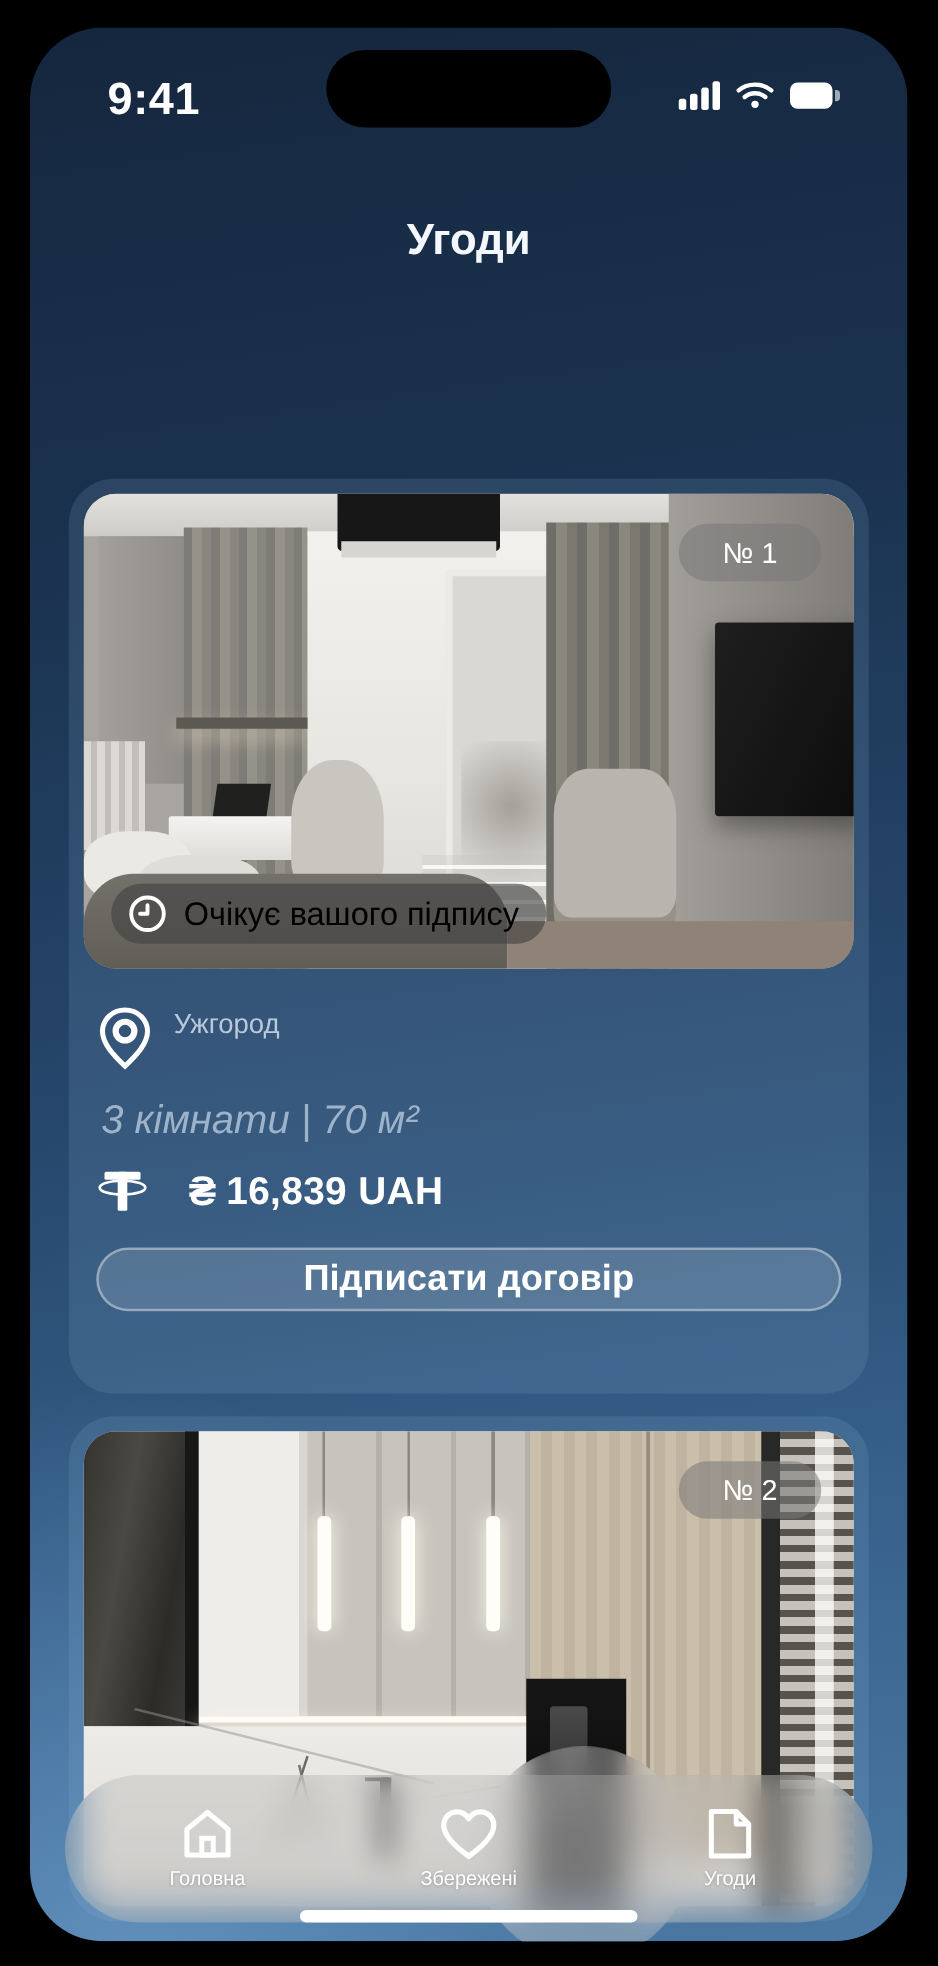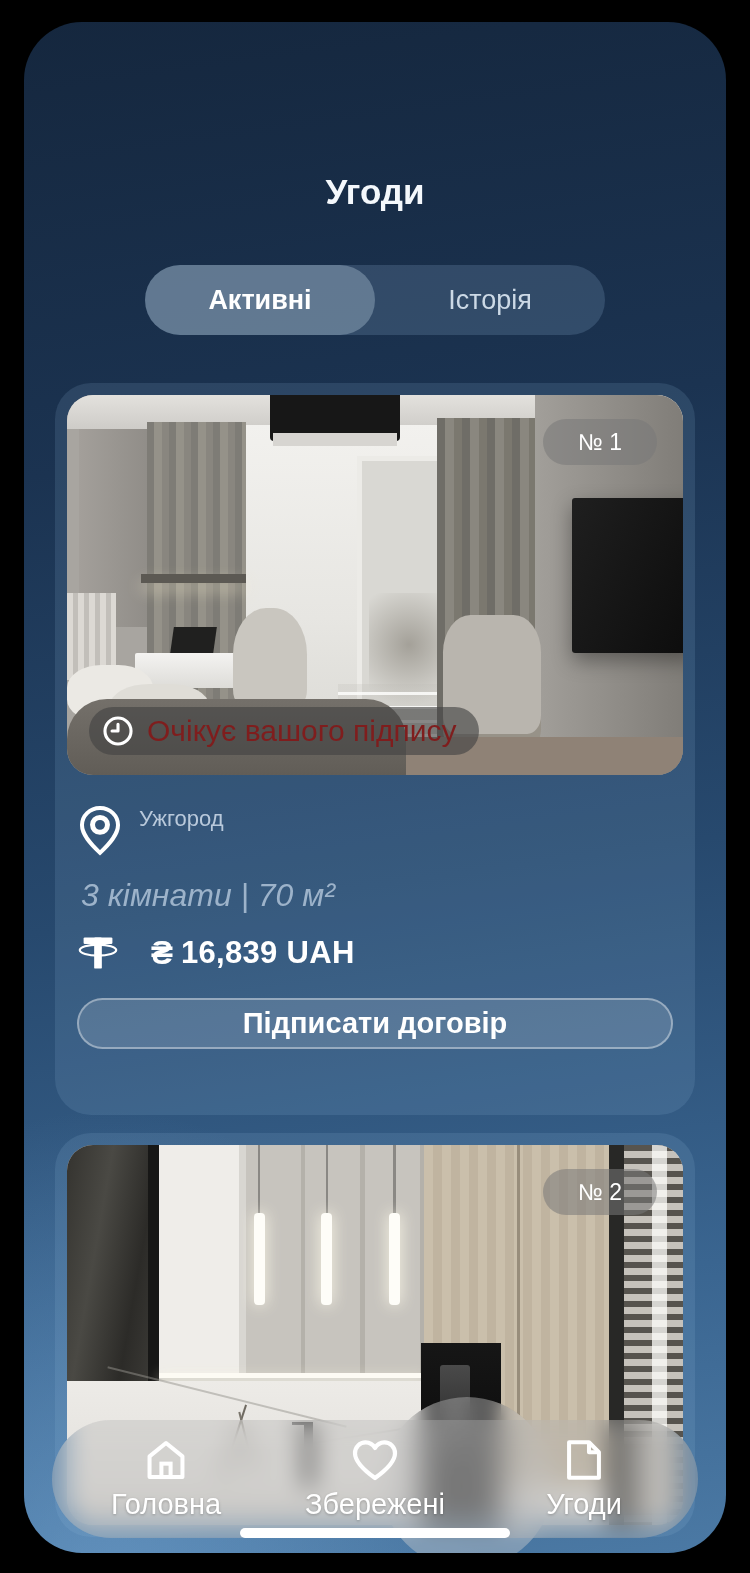--- a/index.html
+++ b/index.html
@@ -30,21 +30,21 @@
   .card1{top:361px;height:732px;}
   .card2{top:1111px;height:404px;overflow:hidden;padding-bottom:12px;}
   .photo{position:relative;width:616px;border-radius:26px;overflow:hidden;background:#a8a5a0;}
   .photo1{height:380px;}
   .photo2{height:380px;background:#d4d2ce;}
   .art{position:absolute;}
   .num-badge{position:absolute;top:24px;right:26px;min-width:78px;height:46px;border-radius:26px;
     background:rgba(120,120,120,0.55);color:#fff;font-size:23px;display:flex;align-items:center;justify-content:center;padding:0 18px;z-index:4;}
   .status-pill{position:absolute;left:22px;bottom:20px;height:48px;border-radius:26px;background:rgba(66,66,66,0.62);
     display:flex;align-items:center;gap:12px;padding:0 22px 0 12px;z-index:4;}
-  .status-pill span{color:#7f1d1d;font-size:30px;}
+  .status-pill span{color:#000000;font-size:26px;}
   
   .addr-row{display:flex;align-items:flex-start;margin:28px 0 0 10px;}
   .addr-texts{margin-left:16px;}
   .addr{color:#f5f8fb;font-size:32px;font-weight:700;line-height:36px;}
   .city{color:#b9c9db;font-size:22px;margin-top:3px;}
   .details{margin:18px 0 0 14px;color:#9db3ca;font-size:32px;font-style:italic;}
   .price-row{display:flex;align-items:center;margin:20px 0 0 10px;color:#fff;}
   .price{font-size:31px;font-weight:700;letter-spacing:0.3px;}
   .uah-sym{font-size:33px;font-weight:700;margin:0 8px 0 22px;}
   .sign-btn{margin:26px 10px 0 10px;height:51px;border-radius:35px;background:rgba(255,255,255,0.14);
@@ -52,21 +52,21 @@
     color:#fff;font-size:29px;font-weight:600;cursor:pointer;box-sizing:border-box;}
   
   .nav-zone{position:absolute;left:0;right:0;bottom:0;height:200px;z-index:40;}
   .nav-circle{position:absolute;left:357px;top:-23px;width:172px;height:172px;border-radius:50%;
     background:rgba(205,205,205,0.40);backdrop-filter:blur(10px);-webkit-backdrop-filter:blur(10px);}
   .nav-bar{position:absolute;left:28px;right:28px;top:0;height:118px;border-radius:59px;
     background:rgba(178,178,178,0.35);backdrop-filter:blur(12px);-webkit-backdrop-filter:blur(12px);
     display:flex;align-items:center;justify-content:space-between;padding:0 44px;box-sizing:border-box;}
   .nav-item{display:flex;flex-direction:column;align-items:center;gap:6px;cursor:pointer;width:140px;}
   .nav-item svg{display:block;}
-  .nav-label{color:#fff;font-size:29px;text-shadow:0 1px 3px rgba(0,0,0,0.25);}
+  .nav-label{color:#fff;font-size:16px;text-shadow:0 1px 3px rgba(0,0,0,0.25);}
   .home-indicator{position:absolute;left:50%;transform:translateX(-50%);bottom:15px;width:270px;height:10px;border-radius:5px;background:#fff;z-index:50;}
   
   .p1-ceiling{left:0;top:0;width:100%;height:9%;background:linear-gradient(#e3e1dd,#ceccc8);}
   .p1-wardrobe{left:2%;top:9%;width:12%;height:52%;background:linear-gradient(90deg,#a39f9a,#8f8c87);}
   .p1-curtain-l{left:13%;top:7%;width:16%;height:93%;background:repeating-linear-gradient(90deg,#7e7c76 0 7px,#959289 7px 15px,#89867f 15px 22px);}
   .p1-window{left:29%;top:8%;width:33%;height:92%;background:linear-gradient(#f2f1ee 0%,#e7e6e2 55%,#d8d7d2 100%);}
   .p1-door{left:47%;top:16%;width:14%;height:76%;background:#d9d8d3;border:5px solid #eceBE7;border-color:#ecebe7;box-sizing:border-box;}
   .p1-tree{left:49%;top:52%;width:13%;height:34%;background:radial-gradient(circle at 50% 40%,rgba(120,115,105,0.55),rgba(120,115,105,0) 70%);}
   .p1-rail{left:44%;top:76%;width:18%;height:14%;background:repeating-linear-gradient(0deg,rgba(250,250,248,0.9) 0 3px,rgba(190,188,182,0.25) 3px 14px);}
   .p1-curtain-r{left:60%;top:6%;width:17%;height:94%;background:repeating-linear-gradient(90deg,#6f6d67 0 8px,#8a877f 8px 17px,#7b786f 17px 25px);}
@@ -107,27 +107,44 @@
   .p2-mullion{left:88%;top:0;width:2.4%;height:100%;background:#282826;}
   .p2-blinds{left:90.4%;top:0;width:9.6%;height:100%;background:repeating-linear-gradient(180deg,#57544e 0 6px,#c6c2bb 6px 13px);}
   .p2-blind-light{left:95%;top:0;width:2.4%;height:100%;background:rgba(255,255,252,0.75);}
 </style>
 </head>
 <body>
 
 <div class="stage">
   <div class="screen">
 
+    <div class="statusbar">
+      <div class="time">9:41</div>
+      <div class="island"></div>
+      <div class="sb-icons">
+        <div class="sig">
+          <i style="height:9px"></i>
+            <i style="height:13px"></i>
+            <i style="height:18px"></i>
+            <i style="height:23px"></i>
+        </div>
+        <svg width="32" height="24" viewBox="0 0 24 18">
+          <path d="M2.2 6.2 C7.5 1.6 16.5 1.6 21.8 6.2" fill="none" stroke="#fff" stroke-width="2.6" stroke-linecap="round"></path>
+          <path d="M5.8 10.2 C9.4 7.2 14.6 7.2 18.2 10.2" fill="none" stroke="#fff" stroke-width="2.6" stroke-linecap="round"></path>
+          <circle cx="12" cy="14.6" r="2.2" fill="#fff"></circle>
+        </svg>
+        <div class="battery">
+          <div class="batt-body"></div>
+            <div class="batt-tip"></div>
+        </div>
+      </div>
+    </div>
 
     <div class="page-title">Угоди</div>
 
-    <div class="tabs">
-      <div class="tab active">Активні</div>
-      <div class="tab">Історія</div>
-    </div>
 
     <div class="card card1">
       <div class="photo photo1">
         <div class="art p1-ceiling"></div>
         <div class="art p1-wardrobe"></div>
         <div class="art p1-curtain-l"></div>
         <div class="art p1-window"></div>
         <div class="art p1-door"></div>
         <div class="art p1-tree"></div>
         <div class="art p1-rail"></div>

